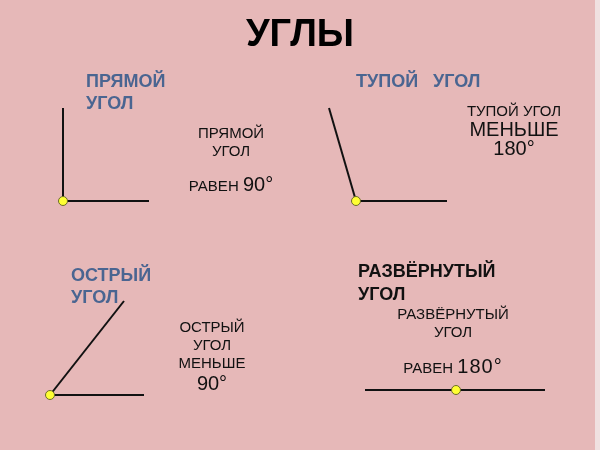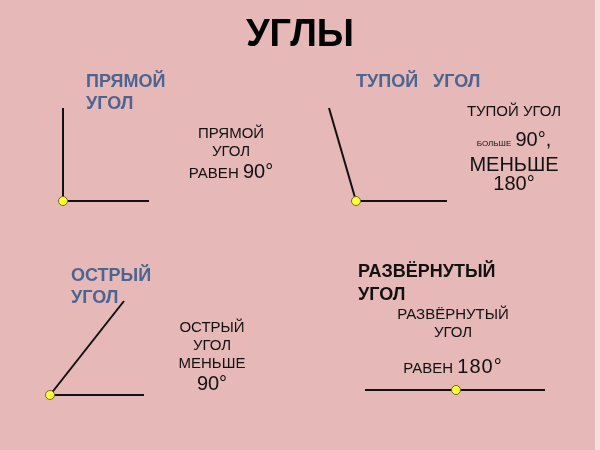--- a/index.html
+++ b/index.html
@@ -49,33 +49,29 @@
   </g>
 </svg>
 
 <div class="abs heading blue" style="left:86px; top:70px;">
   <div>ПРЯМОЙ</div>
   <div>УГОЛ</div>
 </div>
 <div class="abs desc" style="left:176px; top:124px; width:110px;">
   <div>ПРЯМОЙ</div>
   <div>УГОЛ</div>
-  <div style="margin-top:2px;">
+  <div style="margin-top:15px;">
     <span>РАВЕН</span>
     <span class="big">90°</span>
   </div>
 </div>
 
 <div class="abs heading blue" style="left:356px; top:70px; white-space:pre;">ТУПОЙ   УГОЛ</div>
 <div class="abs desc" style="left:458px; top:102px; width:112px;">
   <div>ТУПОЙ УГОЛ</div>
-  <div style="margin-top:8px; line-height:22px;">
-    <span class="tiny">БОЛЬШЕ</span>
-    <span class="big">90°,</span>
-  </div>
   <div class="big" style="line-height:19px;">МЕНЬШЕ</div>
   <div class="big" style="line-height:19px;">180°</div>
 </div>
 
 <div class="abs heading blue" style="left:71px; top:264px;">
   <div>ОСТРЫЙ</div>
   <div>УГОЛ</div>
 </div>
 <div class="abs desc" style="left:162px; top:318px; width:100px;">
   <div>ОСТРЫЙ</div>

